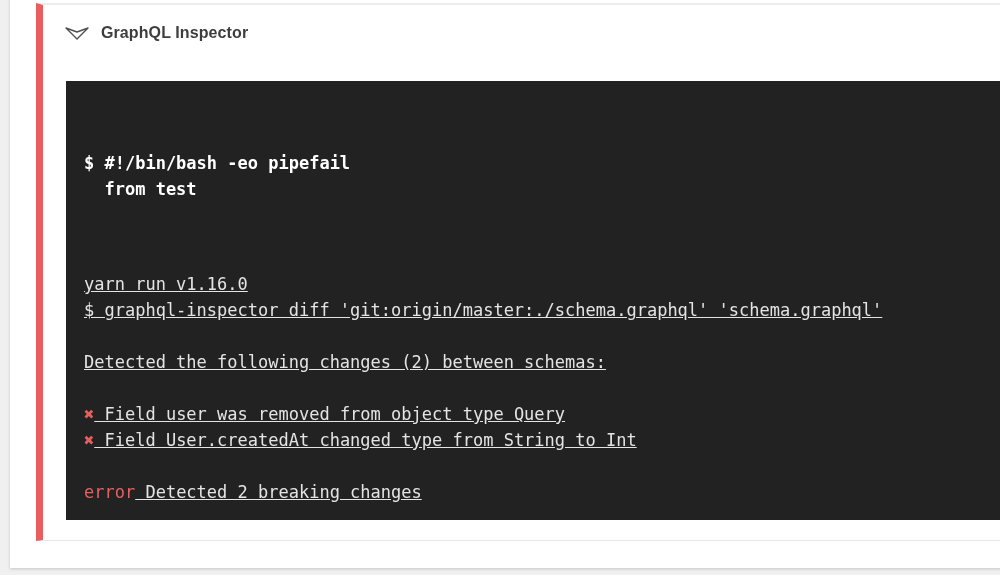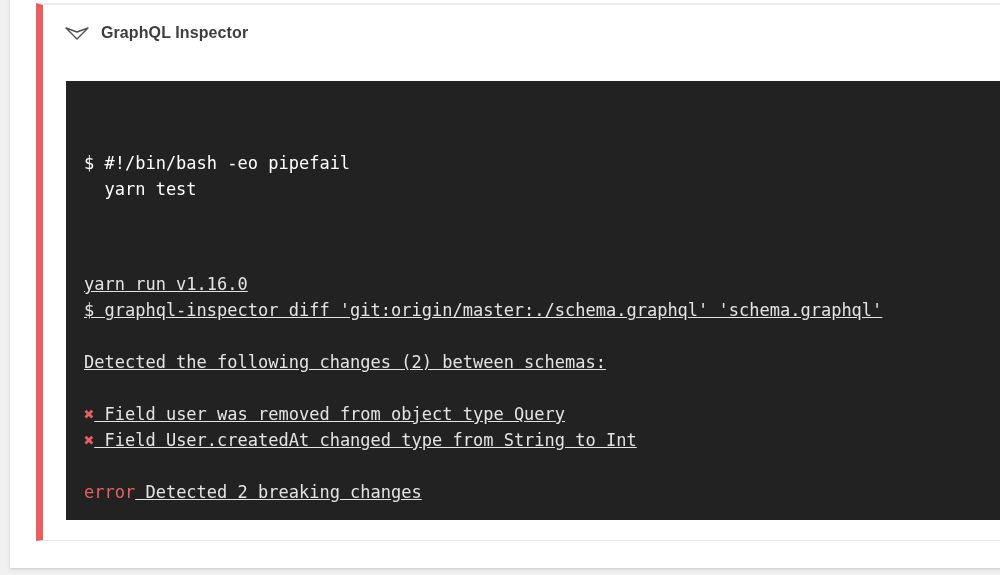--- a/index.html
+++ b/index.html
@@ -86,39 +86,39 @@
     font-size: 17px;
     line-height: 26px;
     padding: 17px 18px 16px 18px;
     white-space: pre;
     overflow: hidden;
   }
 
   .cmd-block { font-weight: bold; color: var(--terminal-bold); margin-bottom: 17px; }
   .tline { min-height: 26px; }
   .seg-plain { color: var(--terminal-text); text-decoration: underline; }
-  .seg-cmd   { color: var(--terminal-bold); font-weight: normal; margin-top: 27px; }
+  .seg-cmd   { color: var(--terminal-bold); font-weight: bold; margin-top: 27px; }
   .seg-red   { color: var(--error-red); }
 </style>
 </head>
 <body>
 
 <div class="page">
   <section class="outer-card">
     <article class="step-card">
 
       <header class="step-header">
         <span class="collapse-icon">
           <svg width="26" height="22" viewBox="0 0 26 20" fill="none" xmlns="http://www.w3.org/2000/svg">
             <path d="M2 5 L13 16 L24 5 L13 9 Z" stroke="#4f4f4f" stroke-width="1.4" fill="none" stroke-linejoin="round" stroke-linecap="round"></path>
           </svg>
         </span>
         <h2 class="step-title">GraphQL Inspector</h2>
       </header>
 
       <div class="terminal">
-        <div class="cmd-block" id="cmd-block"><div class="tline"><span class="seg-cmd">$ #!/bin/bash -eo pipefail</span></div><div class="tline"><span class="seg-cmd">  yarn test</span></div></div>
+        <div class="cmd-block" id="cmd-block"><div class="tline"><span class="seg-cmd">$ #!/bin/bash -eo pipefail</span></div><div class="tline"><span class="seg-cmd">  from test</span></div></div>
         <div class="out-block" id="out-block"><div class="tline"><span class="seg-plain">yarn run v1.16.0</span></div><div class="tline"><span class="seg-plain">$ graphql-inspector diff 'git:origin/master:./schema.graphql' 'schema.graphql'</span></div><div class="tline">&nbsp;</div><div class="tline"><span class="seg-plain">Detected the following changes (2) between schemas:</span></div><div class="tline">&nbsp;</div><div class="tline"><span class="seg-red">✖</span><span class="seg-plain"> Field user was removed from object type Query</span></div><div class="tline"><span class="seg-red">✖</span><span class="seg-plain"> Field User.createdAt changed type from String to Int</span></div><div class="tline">&nbsp;</div><div class="tline"><span class="seg-red">error</span><span class="seg-plain"> Detected 2 breaking changes</span></div><div class="tline">&nbsp;</div></div>
       </div>
 
     </article>
   </section>
 </div>
 
 </body></html>

